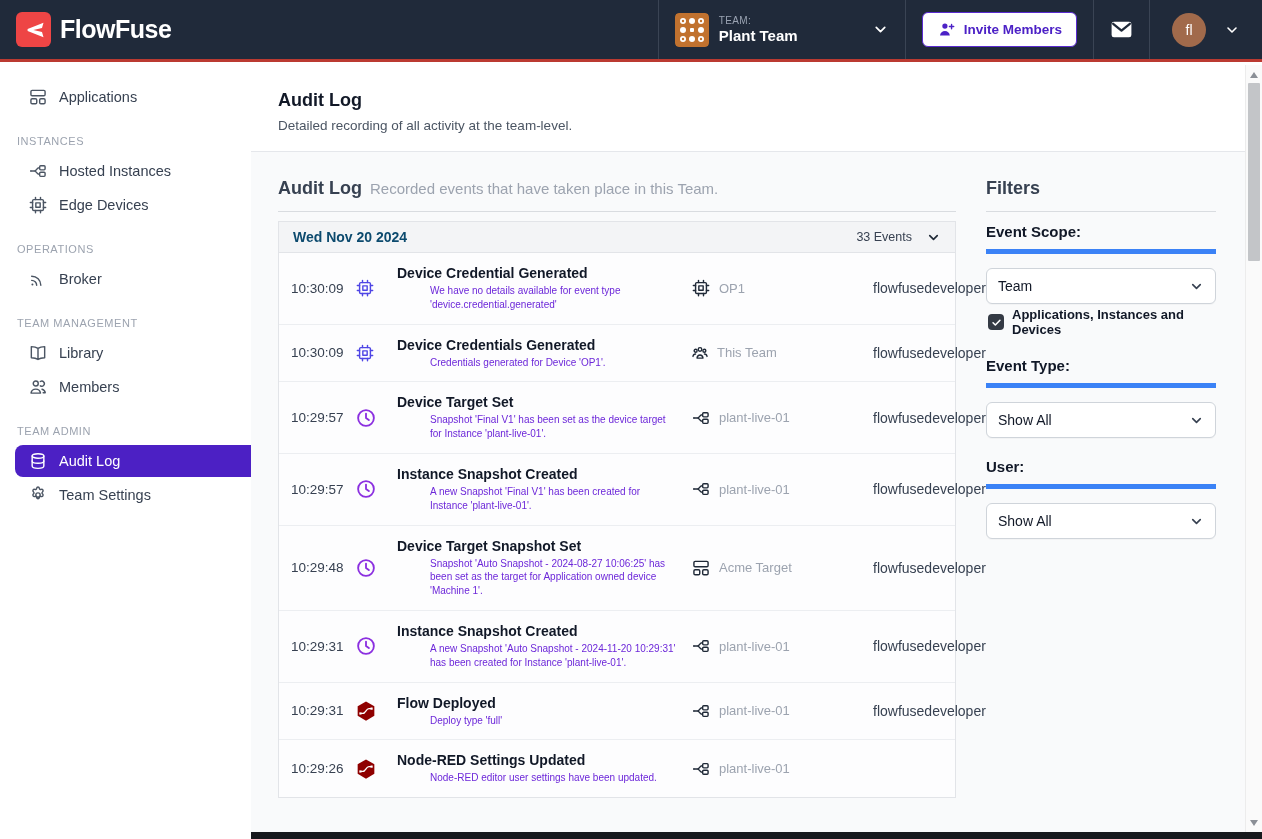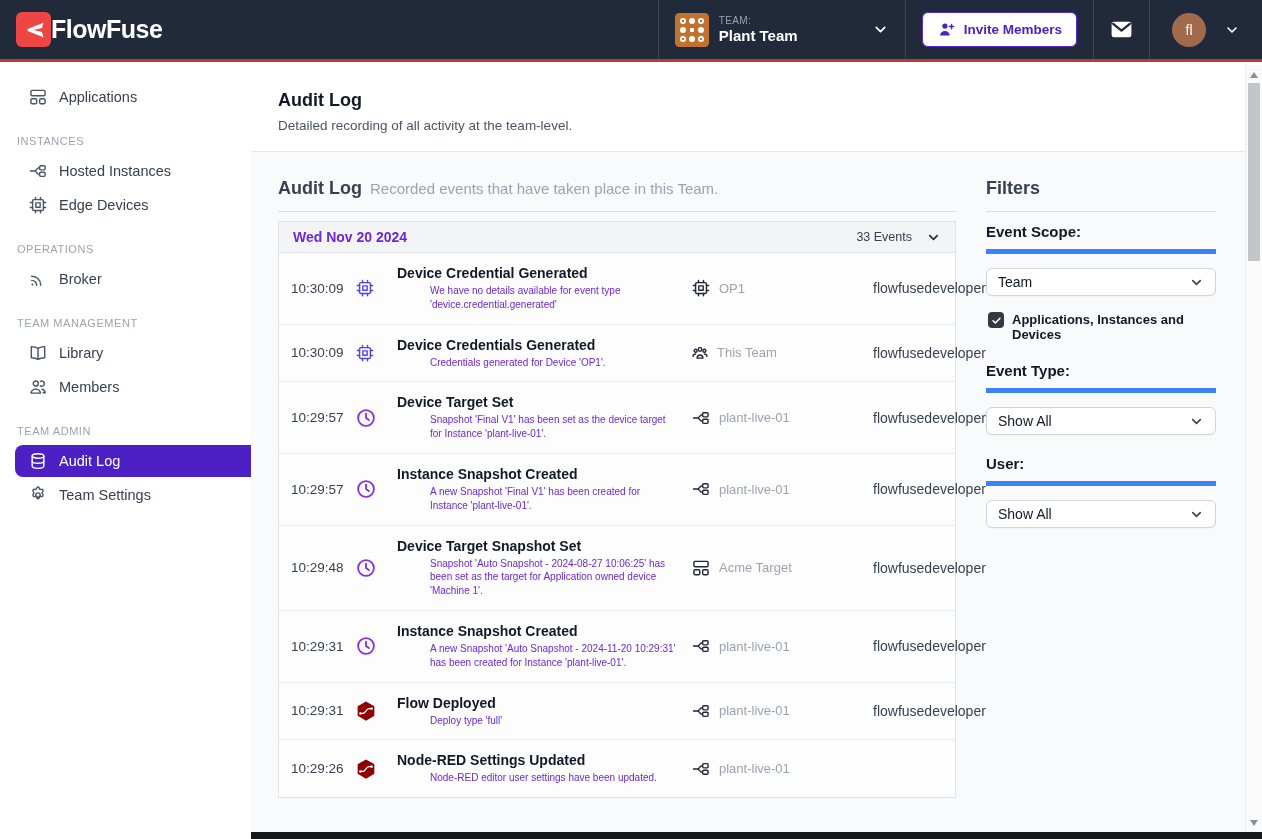--- a/index.html
+++ b/index.html
@@ -3,21 +3,21 @@
 <meta charset="utf-8">
 <style>
   * { margin:0; padding:0; box-sizing:border-box; }
   html,body { width:1262px; height:839px; overflow:hidden; background:#fff;
     font-family:"Liberation Sans", sans-serif; }
   .page { position:relative; width:1262px; height:839px; }
 
   
   .navbar { position:absolute; top:0; left:0; right:0; height:62px; background:#202a3a;
     border-bottom:3px solid #bb3a31; display:flex; align-items:stretch; z-index:10; }
-  .brand { display:flex; align-items:center; padding:12px 16px; }
+  .brand { display:flex; align-items:center; gap:9px; padding:12px 16px; }
   .brand-logo { width:35px; height:35px; border-radius:6px; background:#ee4545;
     display:flex; align-items:center; justify-content:center; }
   .brand-name { color:#fff; font-size:25px; font-weight:700; letter-spacing:-0.5px; }
   .nav-right { margin-left:auto; display:flex; align-items:stretch; }
   .nav-seg { display:flex; align-items:center; border-left:1px solid #3a4454; }
   .team-seg { width:247px; padding:0 16px; gap:10px; cursor:pointer; }
   .team-avatar { width:34px; height:34px; border-radius:4px; flex:0 0 auto; }
   .team-meta { display:flex; flex-direction:column; line-height:1.15; }
   .team-label { color:#9aa3b2; font-size:10px; letter-spacing:.04em; }
   .team-name { color:#fff; font-size:15px; font-weight:600; }
@@ -54,45 +54,45 @@
 
   .sec-head { padding-bottom:12px; border-bottom:1px solid #d9dce0; margin-bottom:9px;
     display:flex; align-items:baseline; }
   .sec-title { font-size:18px; font-weight:700; color:#374151; }
   .sec-sub { font-size:15px; color:#9ca3af; margin-left:8px; }
 
   
   .atable { border:1px solid #e2e4e8; background:#fff; }
   .group-head { display:flex; align-items:center; background:#f3f4f6; border-bottom:1px solid #e2e4e8;
     padding:7px 14px; cursor:pointer; }
-  .group-date { font-size:14px; font-weight:700; color:#6d28d9; }
+  .group-date { font-size:14px; font-weight:700; color:#0c4a6e; }
   .group-count { margin-left:auto; font-size:12.5px; color:#374151; }
   .group-chev { color:#1f2937; margin-left:14px; }
   .erow { display:flex; align-items:center; padding:12px 12px; border-bottom:1px solid #eceef1;
     background:#fdfdfe; }
   .erow:last-child { border-bottom:none; }
   .etime { width:64px; flex:0 0 auto; font-size:13.5px; color:#374151; }
   .eicon { width:42px; flex:0 0 auto; display:flex; align-items:center; }
   .c-indigo { color:#4f46e5; } .c-purple { color:#8b2fe0; }
   .etext { width:294px; flex:0 0 auto; padding-right:12px; }
   .etitle { font-size:14px; font-weight:700; color:#111827; margin-bottom:3px; }
   .edesc { font-size:10px; color:#6d28d9; line-height:1.38;margin-left:33px; }
   .escope { width:182px; flex:0 0 auto; display:flex; align-items:center; gap:8px;
     color:#1f2937; }
   .escope .slabel { font-size:13px; color:#9ca3af; }
   .euser { flex:1; text-align:right; font-size:14px; color:#374151; }
 
   
   .f-group-label { font-size:15px; font-weight:700; color:#111827; padding-bottom:9px;
     border-bottom:5px solid #3b82f6; margin:20px 0 14px; }
-  .f-select { display:flex; align-items:center; height:28px; background:#fff;
+  .f-select { display:flex; align-items:center; height:36px; background:#fff;
     border:1px solid #cfd4da; border-radius:6px; padding:0 11px; font-size:14px;
     color:#111827; cursor:pointer; box-shadow:0 1px 1px rgba(0,0,0,.03); }
   .f-select .chev { margin-left:auto; color:#374151; }
-  .f-check-row { display:flex; gap:8px; margin:16px 0 2px 2px; cursor:pointer; }
+  .f-check-row { display:flex; align-items:center; gap:8px; margin:3px 0 2px 2px; cursor:pointer; }
   .f-checkbox { width:16px; height:16px; border-radius:4px; background:#343a44;
     display:flex; align-items:center; justify-content:center; flex:0 0 auto; }
   .f-check-label { font-size:13px; font-weight:600; color:#111827; }
 
   
   .scrollbar { position:absolute; top:65px; right:0; bottom:0; width:17px; background:#fafafa;
     border-left:1px solid #ececec; }
   .sb-arrow { position:absolute; left:4px; width:0; height:0;
     border-left:4.5px solid transparent; border-right:4.5px solid transparent; }
   .sb-up { top:7px; border-bottom:6px solid #8b8f96; }

